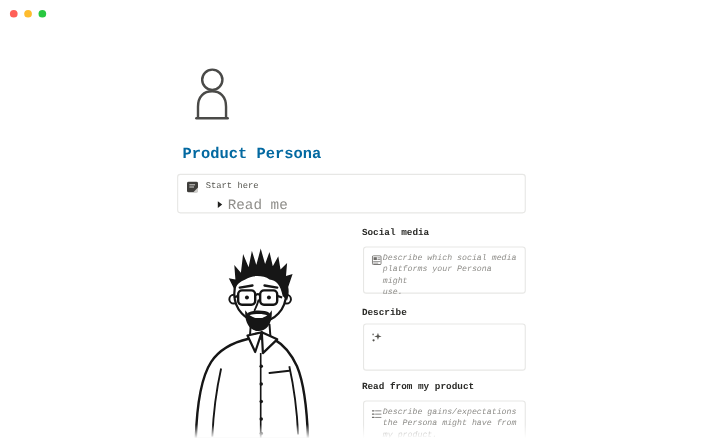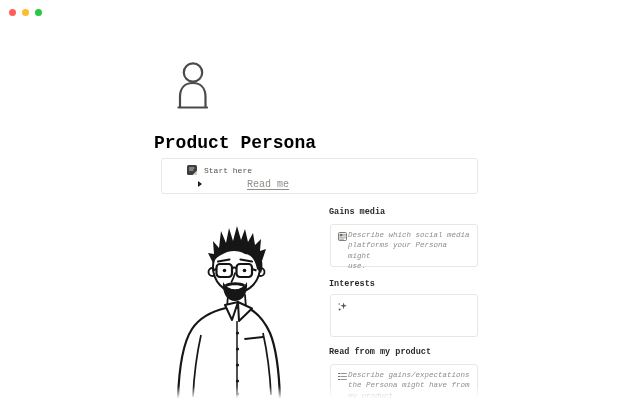--- a/index.html
+++ b/index.html
@@ -14,36 +14,36 @@
   .dot{width:7px;height:7px;border-radius:50%;}
   .dot.red{background:#ff5f57;}
   .dot.yellow{background:#febc2e;}
   .dot.green{background:#28c840;}
 
   
   .page-icon{position:absolute;left:176px;top:60px;width:33px;height:51px;}
 
   
   .page-title{
-    position:absolute;left:154px;top:133px;
-    font-size:18px;font-weight:700;color:#000000;letter-spacing:0px;
+    position:absolute;left:166px;top:133px;
+    font-size:14px;font-weight:700;color:#0369a1;letter-spacing:0px;
     white-space:nowrap;
   }
 
   
   .callout{
     position:absolute;background:#ffffff;
     border:1px solid #e7e7e5;border-radius:3px;box-sizing:border-box;
   }
   .start-callout{left:161px;top:158px;width:317px;height:36px;}
-  .start-row{position:absolute;left:25px;top:6px;display:flex;align-items:center;gap:7px;}
+  .start-row{position:absolute;left:8px;top:6px;display:flex;align-items:flex-start;gap:7px;}
   .start-label{font-size:8px;color:#55554f;}
   .toggle-row{position:absolute;left:36px;top:19.5px;display:flex;align-items:center;gap:5px;cursor:pointer;}
   .tri{width:0;height:0;border-left:4.5px solid #1f1f1d;border-top:3px solid transparent;border-bottom:3px solid transparent;}
-  .read-me{font-size:10px;color:#8f8e8a;text-decoration:underline;text-underline-offset:1.5px;margin-left:40px;}
+  .read-me{font-size:13px;color:#8f8e8a;text-underline-offset:1.5px;}
 
   
   .section-heading{
     position:absolute;left:329px;
     font-size:8.5px;font-weight:700;color:#2b2b28;white-space:nowrap;
   }
   .h-social{top:207px;}
   .h-interests{top:279px;}
   .h-gains{top:347px;}
   .sec-callout{left:330px;width:148px;}
@@ -135,33 +135,33 @@
   <circle cx="66.5" cy="110" r="1.6" fill="#161616"></circle>
   <circle cx="66.5" cy="126" r="1.6" fill="#161616"></circle>
   <circle cx="66.5" cy="142" r="1.6" fill="#161616"></circle>
   <circle cx="66.5" cy="158" r="1.6" fill="#161616"></circle>
   <circle cx="66.5" cy="171" r="1.6" fill="#161616"></circle>
   <path d="M74,116 L92,114" stroke="#161616" stroke-width="1.8" stroke-linecap="round"></path>
   <path d="M30,112 C26,130 23,152 22,174" fill="none" stroke="#161616" stroke-width="1.7"></path>
   <path d="M92,110 C96,128 99,150 100,172" fill="none" stroke="#161616" stroke-width="1.7"></path>
 </svg>
 
-<div class="section-heading h-social">Gains media</div>
+<div class="section-heading h-social">Social media</div>
 <div class="callout sec-callout c-social">
   <svg class="sec-icon" viewBox="0 0 9 9">
     <rect x="0.5" y="0.5" width="8" height="8" rx="1" fill="none" stroke="#6f6e6b" stroke-width="0.9"></rect>
     <rect x="1.6" y="1.8" width="3" height="2.6" fill="#6f6e6b"></rect>
     <path d="M5.5,2.4 L7.5,2.4 M5.5,3.9 L7.5,3.9 M1.6,5.8 L7.5,5.8 M1.6,7.2 L5.5,7.2" stroke="#8a8987" stroke-width="0.8" stroke-linecap="round"></path>
   </svg>
   <div class="sec-desc">Describe which social media
 platforms your Persona might
 use.</div>
 </div>
 
-<div class="section-heading h-interests">Interests</div>
+<div class="section-heading h-interests">Describe</div>
 <div class="callout sec-callout c-interests">
   <svg class="sec-icon" viewBox="0 0 9 9">
     <path d="M5.6,0.4 L6.4,3 L9,3.8 L6.4,4.6 L5.6,7.2 L4.8,4.6 L2.2,3.8 L4.8,3 Z" fill="#55544f"></path>
     <circle cx="1.2" cy="2" r="0.8" fill="#7a7975"></circle>
     <circle cx="1.6" cy="7.4" r="1" fill="#55544f"></circle>
   </svg>
 </div>
 
 <div class="section-heading h-gains">Read from my product</div>
 <div class="callout sec-callout c-gains">

